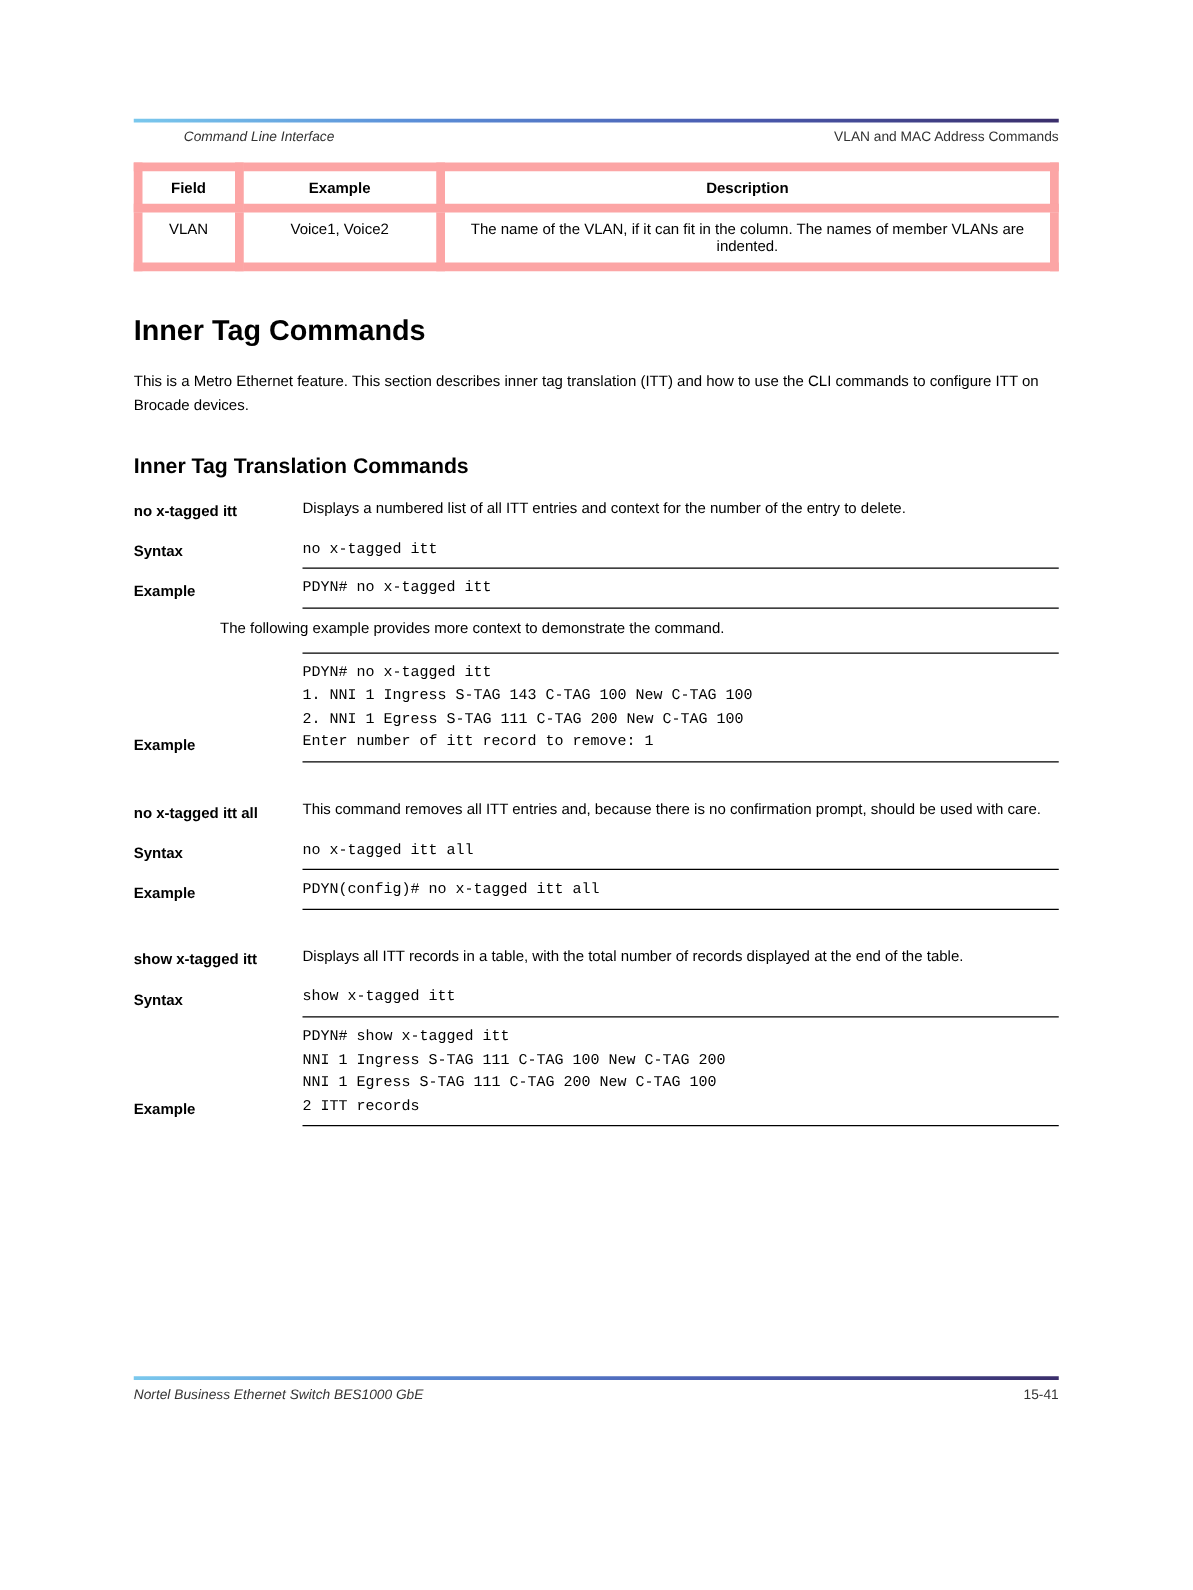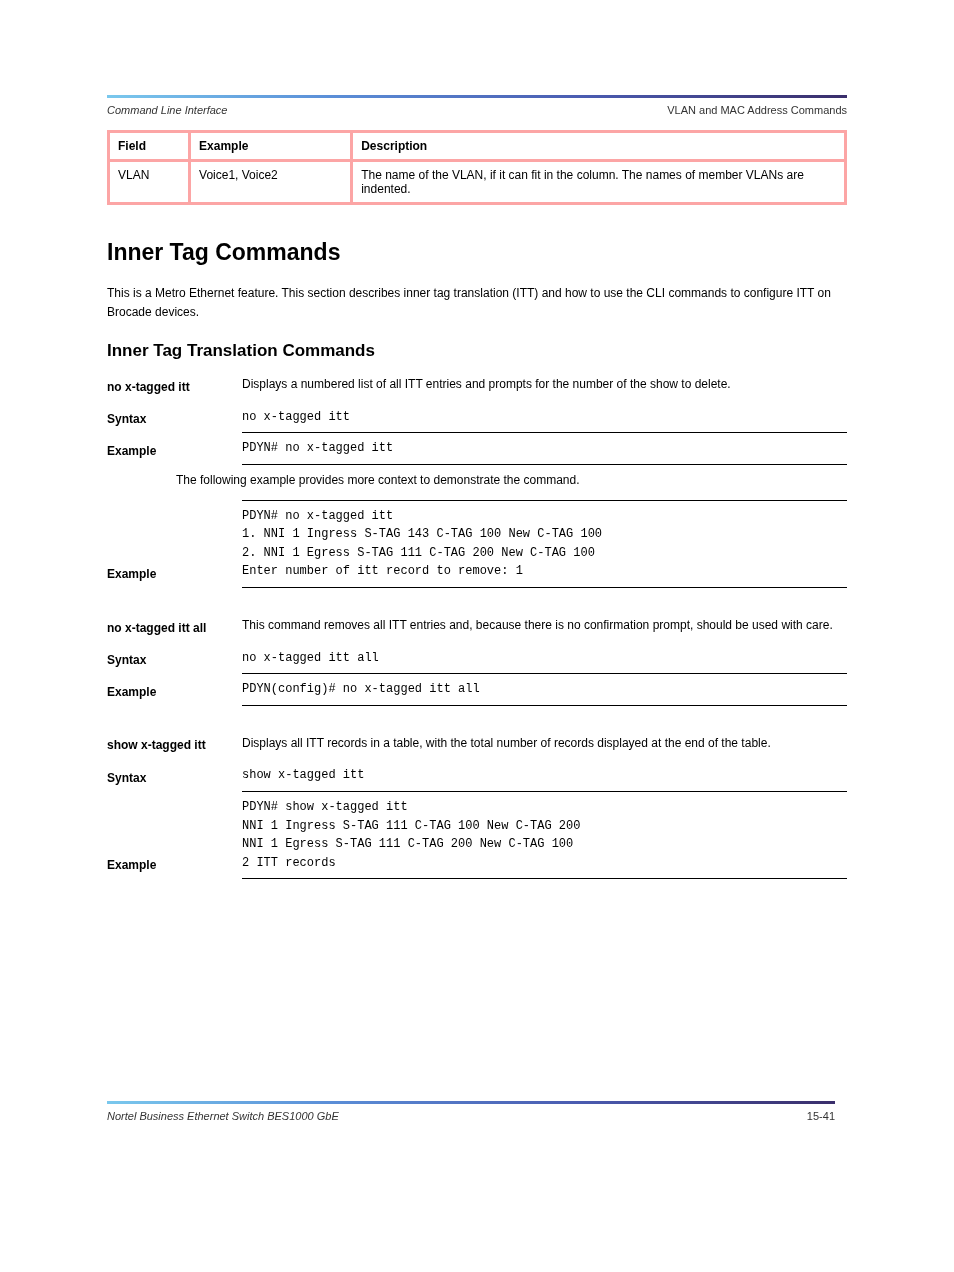--- a/index.html
+++ b/index.html
@@ -21,30 +21,30 @@
     background: linear-gradient(to right, #7AC8ED 0%, #5B8FD8 30%, #4A5BB0 65%, #3A2E6B 100%);
     margin-bottom: 6px;
   }
   .header-line {
     display: flex;
     justify-content: space-between;
     font-size: 11px;
     color: #333;
     margin-bottom: 14px;
   }
-  .header-left { font-style: italic; }
+  .header-left { font-style: italic; margin-left: 40px; }
   .pkt-table {
     width: 100%;
     border-collapse: collapse;
     font-size: 12px;
   }
   .pkt-table th, .pkt-table td {
-    border: 3px solid #fca5a5;
+    border: 7px solid #fca5a5;
     padding: 6px 8px;
-    text-align: left;
+    text-align: center;
     vertical-align: top;
   }
   .pkt-table th { font-weight: bold; }
   .col1 { width: 11%; }
   .col2 { width: 22%; }
   .col3 { width: 67%; }
   .section {
     margin-top: 34px;
   }
   .h2 {
@@ -53,21 +53,21 @@
     margin-bottom: 18px;
   }
   .h3 {
     font-size: 17px;
     font-weight: bold;
     margin-bottom: 14px;
   }
   .body-text {
     font-size: 12px;
     line-height: 1.55;
-    margin-bottom: 0;
+    margin-bottom: 10px;
   }
   .mono {
     font-family: "Courier New", monospace;
     font-size: 12px;
     line-height: 1.6;
   }
   .hr {
     border: none;
     border-top: 1px solid #000;
     margin: 6px 0 6px 135px;
@@ -83,21 +83,21 @@
     font-weight: bold;
   }
   .row .content-col {
     flex: 1;
     font-size: 12px;
     line-height: 1.55;
   }
   .footer {
     position: absolute;
     left: 107px;
-    right: 119px;
+    right: 107px;
     bottom: 150px;
   }
   .footer-line {
     display: flex;
     justify-content: space-between;
     font-size: 11px;
     color: #333;
     margin-top: 6px;
   }
   .footer-left { font-style: italic; }
@@ -137,21 +137,21 @@
 
   <div class="section">
     <div class="h2">Inner Tag Commands</div>
     <div class="body-text">This is a Metro Ethernet feature. This section describes inner tag translation (ITT) and how to use the CLI commands to configure ITT on Brocade devices.</div>
 
     <div class="block-spacer"></div>
     <div class="h3">Inner Tag Translation Commands</div>
 
     <div class="row">
       <div class="label-col">no x-tagged itt</div>
-      <div class="content-col">Displays a numbered list of all ITT entries and prompts for the number of the show to delete.</div>
+      <div class="content-col">Displays a numbered list of all ITT entries and context for the number of the entry to delete.</div>
     </div>
     <div style="height:10px;"></div>
     <div class="row">
       <div class="label-col">Syntax</div>
       <div class="content-col mono">no x-tagged itt</div>
     </div>
     <hr class="hr">
     <div class="row">
       <div class="label-col">Example</div>
       <div class="content-col mono">PDYN# no x-tagged itt</div>

